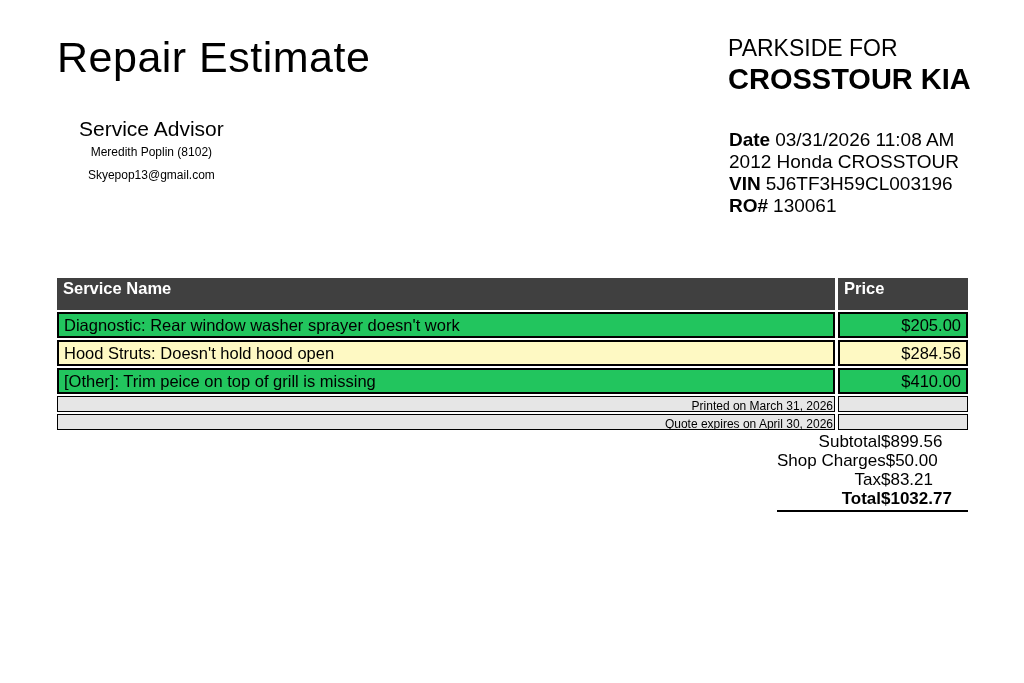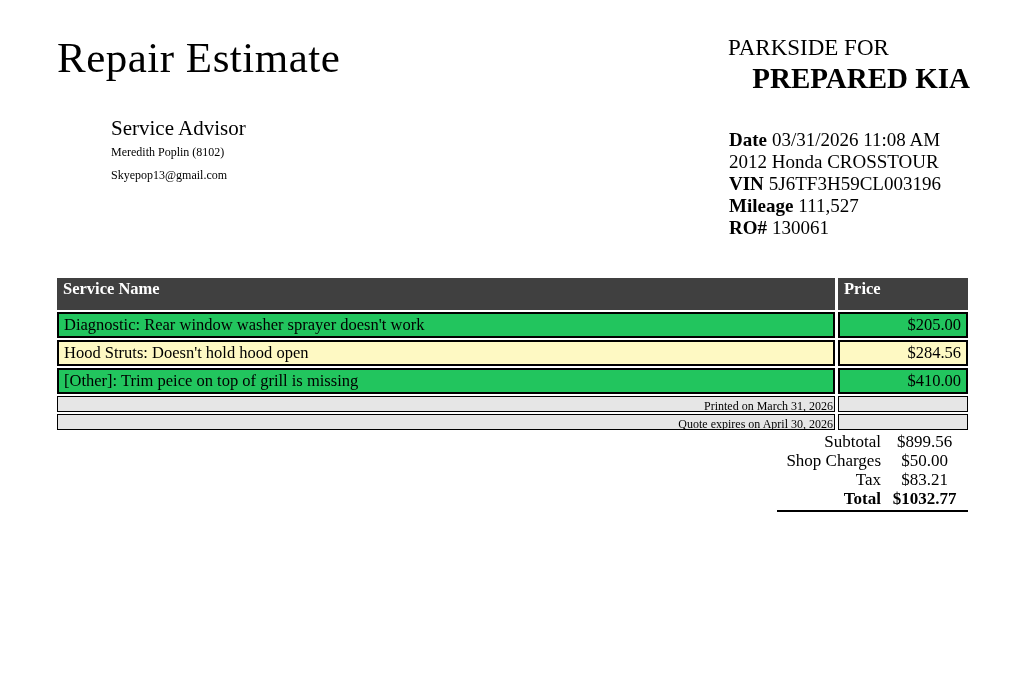--- a/index.html
+++ b/index.html
@@ -1,15 +1,15 @@
 <!DOCTYPE html>
 <html><head>
 <meta charset="utf-8">
 <style>
-  * { margin: 0; padding: 0; box-sizing: border-box; font-family: Liberation Serif, serif; }
+  * { margin: 0; padding: 0; box-sizing: border-box; }
   html, body { background: #ffffff; }
   body {
     width: 1024px; height: 683px;
     position: relative;
     font-family: "Liberation Sans", sans-serif;
     color: #000000;
     overflow: hidden;
   }
   .page { position: absolute; inset: 0; background: #ffffff; }
 
@@ -17,21 +17,21 @@
   .doc-title {
     position: absolute; left: 57px; top: 33px;
     font-size: 43px; font-weight: 400; letter-spacing: 0.5px;
     white-space: nowrap;
   }
   .prepared-block { position: absolute; left: 728px; top: 35px; width: 242px; }
   .prepared-label { font-size: 23px; font-weight: 400; text-align: left; white-space: nowrap; }
   .prepared-name  { font-size: 29px; font-weight: 700; text-align: right; margin-top: 1px; white-space: nowrap; }
 
   
-  .advisor-block { position: absolute; left: 111px; top: 116px; }
+  .advisor-block { position: absolute; left: 79px; top: 116px; text-align: center; }
   .advisor-heading { font-size: 21px; line-height: 25px; }
   .advisor-line { font-size: 12px; line-height: 23px; }
 
   
   .vehicle-block { position: absolute; left: 729px; top: 129px; font-size: 19px; }
   .vehicle-line { line-height: 22px; white-space: nowrap; }
   .vehicle-line b { margin-right: 5px; }
 
   
   .services-table { position: absolute; left: 57px; top: 278px; width: 911px; }
@@ -54,51 +54,48 @@
     text-align: right;
   }
   .col-service { flex: 1; }
   .col-price { width: 130px; }
   .body-row .col-price { text-align: right; }
 
   
   .totals-block { position: absolute; left: 777px; top: 432px; width: 191px; font-size: 17px; }
   .totals-row { display: flex; line-height: 19px; }
   .totals-label { flex: 1; text-align: right; white-space: nowrap; }
-  .totals-value { width: 87px; text-align: center; white-space: nowrap; }
+  .totals-value { width: 87px; text-align: left; white-space: nowrap; }
   .totals-row.total { font-weight: 700; border-bottom: 2.5px solid #000000; padding-bottom: 2px; }
 </style>
 </head>
 <body>
 
 <div class="page">
 
   <div class="doc-title">Repair Estimate</div>
 
   <div class="prepared-block">
     <div class="prepared-label">PARKSIDE FOR</div>
-    <div class="prepared-name">PREPARED KIA</div>
+    <div class="prepared-name">CROSSTOUR KIA</div>
   </div>
 
   <div class="advisor-block">
     <div class="advisor-heading">Service Advisor</div>
     <div class="advisor-line">Meredith Poplin (8102)</div>
     <div class="advisor-line">Skyepop13@gmail.com</div>
   </div>
 
   <div class="vehicle-block">
     <div class="vehicle-line">
       <b>Date</b><span>03/31/2026 11:08 AM</span>
     </div>
     <div class="vehicle-line">2012 Honda CROSSTOUR</div>
     <div class="vehicle-line">
       <b>VIN</b><span>5J6TF3H59CL003196</span>
-    </div>
-    <div class="vehicle-line">
-      <b>Mileage</b><span>111,527</span>
     </div>
     <div class="vehicle-line">
       <b>RO#</b><span>130061</span>
     </div>
   </div>
 
   <div class="services-table">
     <div class="t-row head">
       <div class="cell col-service">Service Name</div>
       <div class="cell col-price">Price</div>

